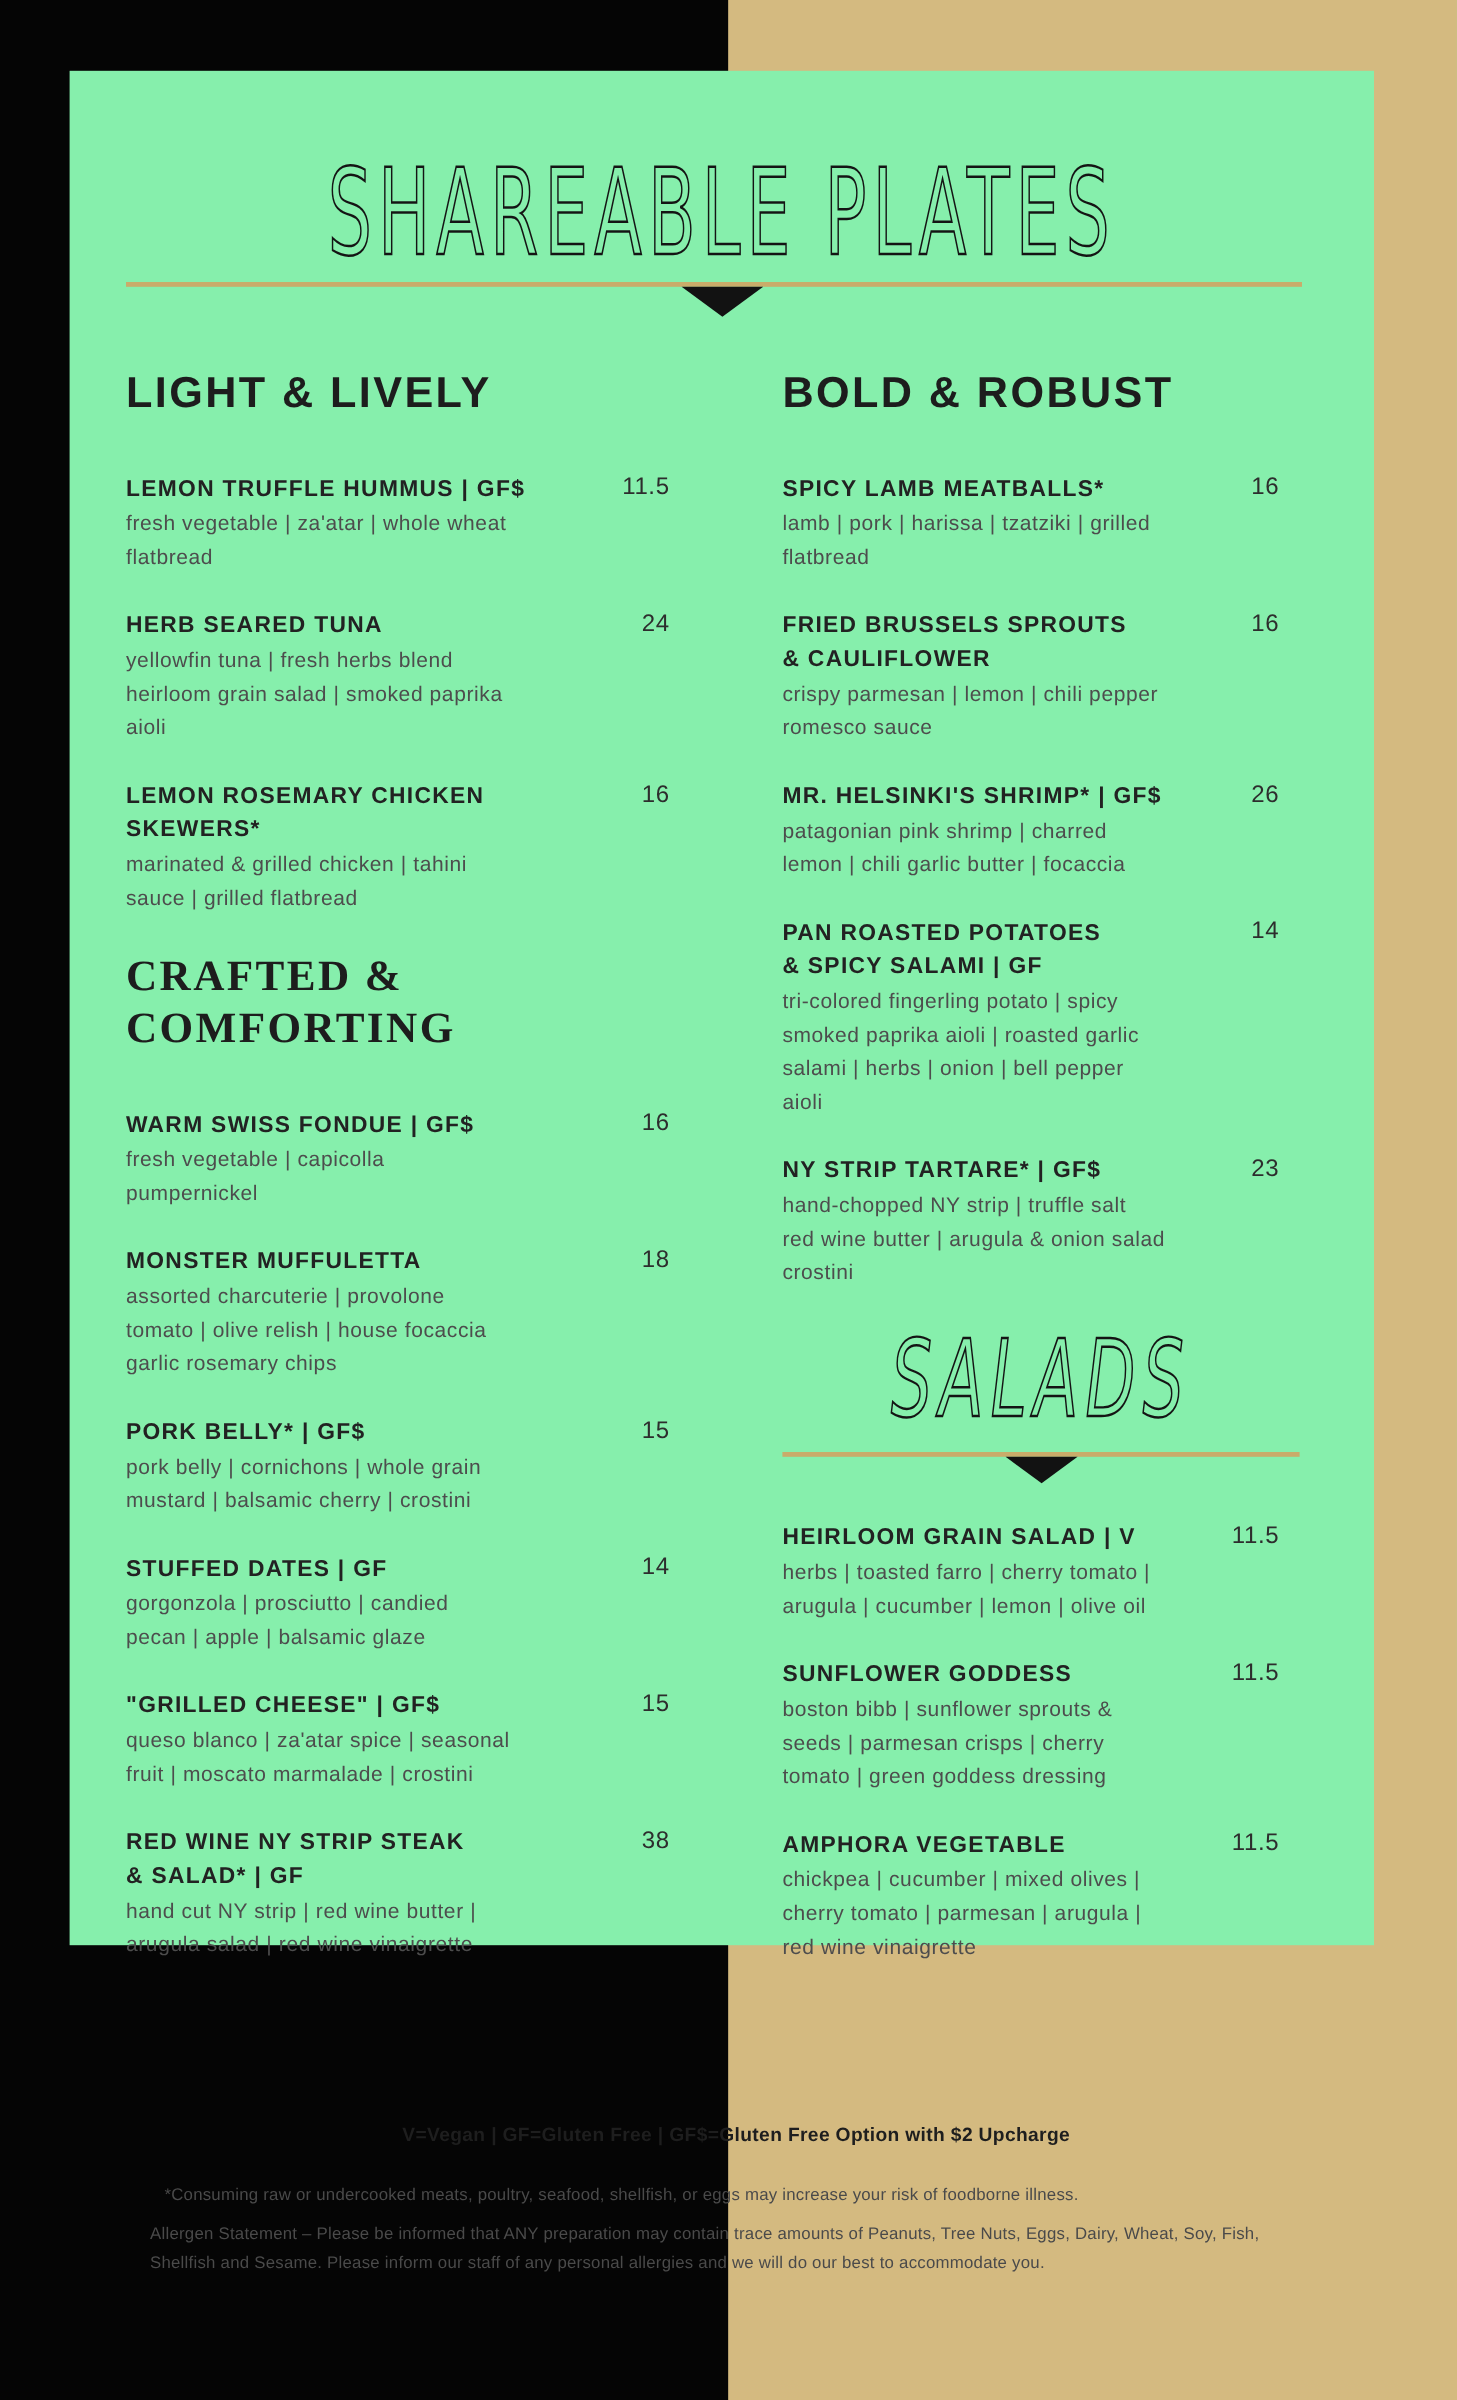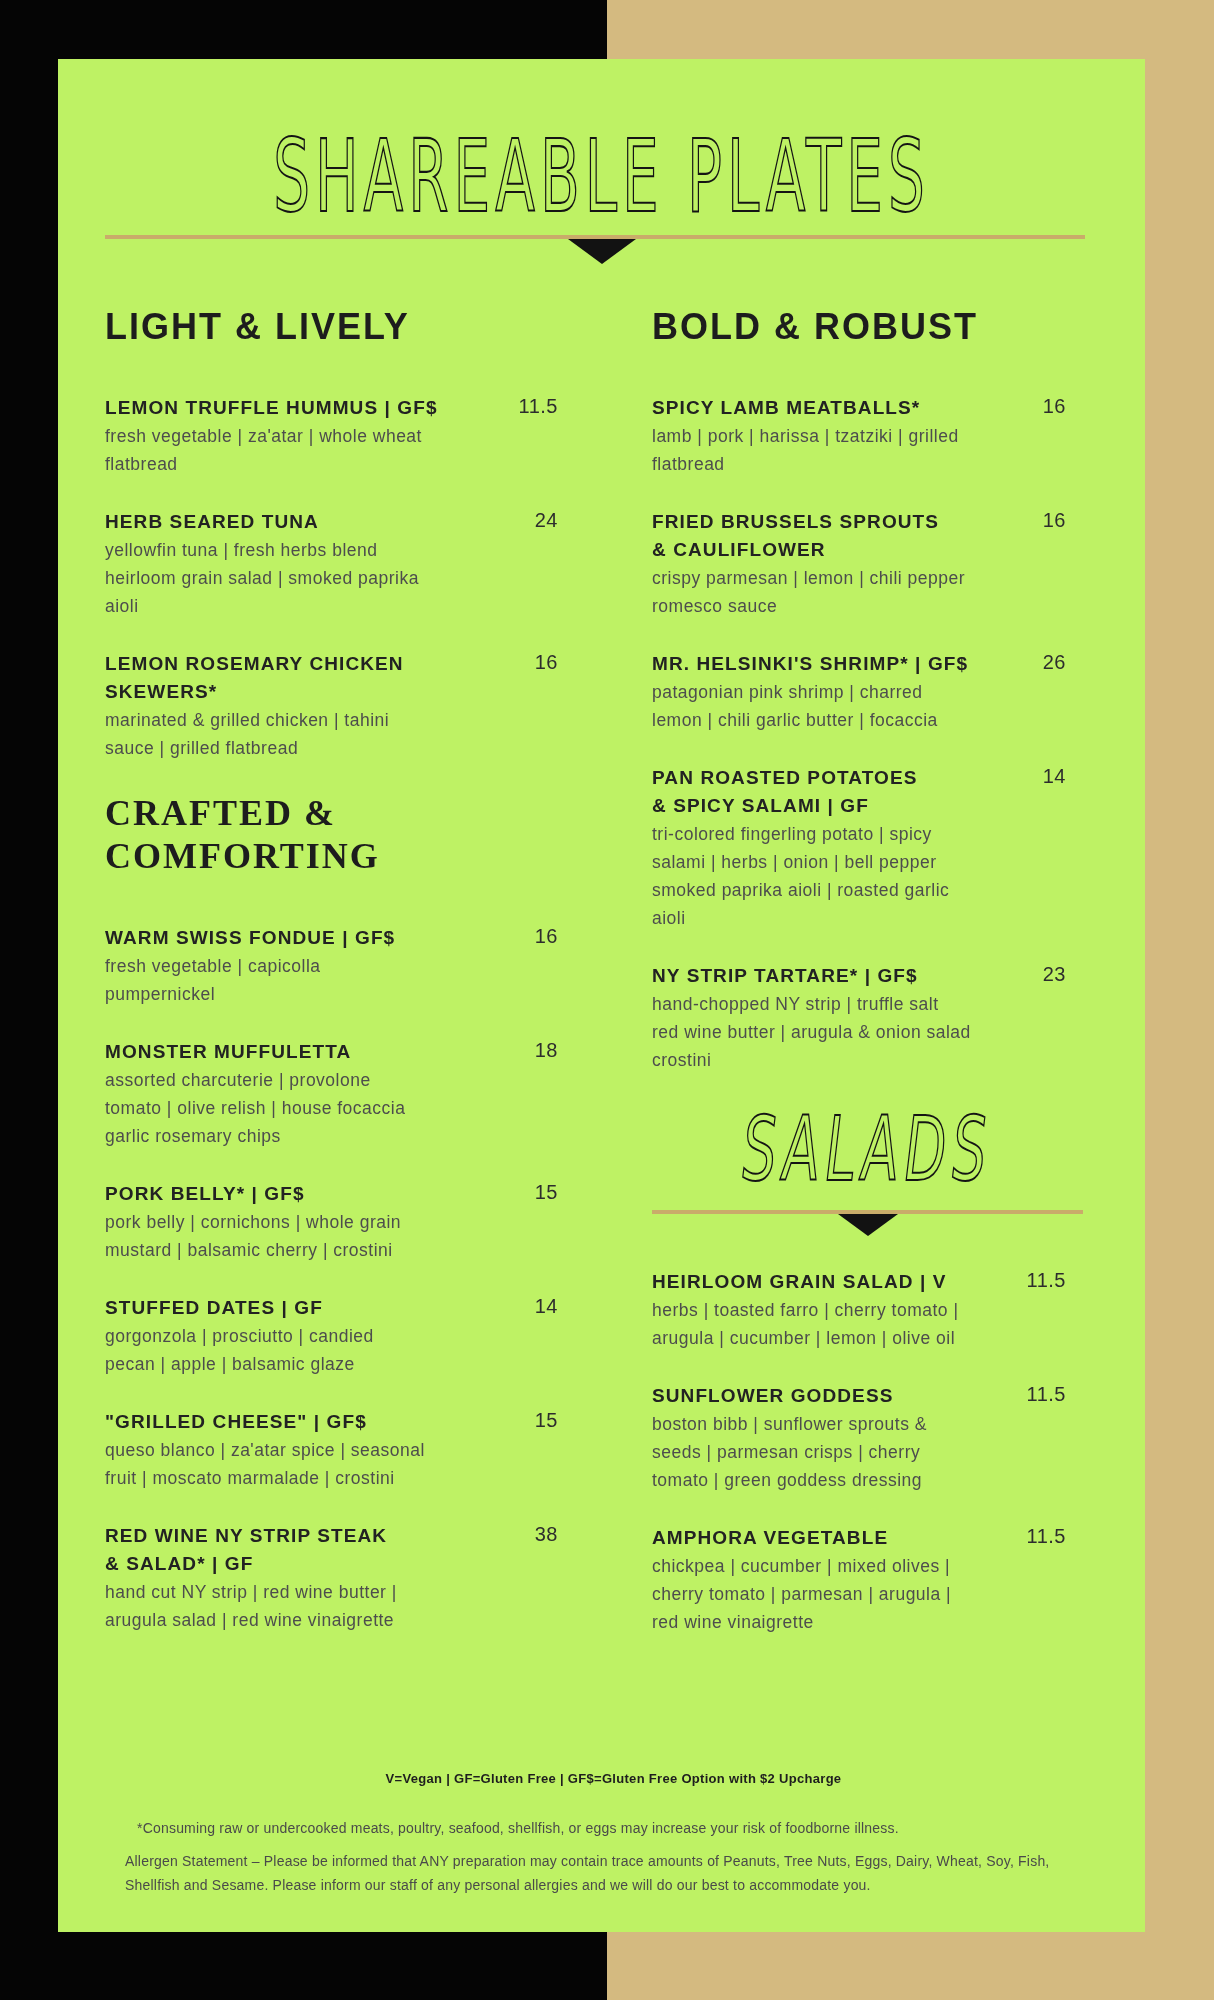--- a/index.html
+++ b/index.html
@@ -2,21 +2,21 @@
 <html><head>
 <meta charset="utf-8">
 <style>
   html,body{margin:0;padding:0;}
   body{
     width:1214px;height:2000px;position:relative;overflow:hidden;
     font-family:"Liberation Sans",sans-serif;background:#d4ba80;
   }
   .bg-black{position:absolute;left:0;top:0;width:607px;height:2000px;background:#050505;}
   .bg-gold{position:absolute;left:607px;top:0;width:607px;height:2000px;background:#d4ba80;}
-  .card{position:absolute;left:58px;top:59px;width:1087px;height:1873px;background:#bef264;}
+  .card{position:absolute;left:58px;top:59px;width:1087px;height:1562px;background:#86efac;}
 
   
   .deco-title{
     text-align:center;font-family:"DejaVu Sans",sans-serif;font-weight:400;
     color:#141414;white-space:nowrap;
   }
   @supports (-webkit-text-stroke: 1px #000){
     .deco-title{color:transparent;-webkit-text-stroke:1.2px #141414;}
   }
   .main-title{
@@ -65,21 +65,21 @@
   .sub-rule{position:relative;margin-top:14px;width:100%;height:4px;background:#c9ac6a;}
   .sub-triangle{
     position:absolute;left:50%;margin-left:-30px;top:4px;width:0;height:0;
     border-left:30px solid transparent;border-right:30px solid transparent;
     border-top:22px solid #121212;
   }
 
   
   .legend{
     position:absolute;left:0;top:1712px;width:100%;text-align:center;
-    font-size:13px;font-weight:bold;color:#1e1e1e;letter-spacing:0.3px;padding-left:12px;
+    font-size:16px;font-weight:bold;color:#1e1e1e;letter-spacing:0.3px;padding-left:12px;
   }
   .footnote{
     position:absolute;left:79px;top:1757px;width:970px;
     font-size:14px;color:#4a4a4a;letter-spacing:0.2px;line-height:24px;
   }
   .allergen{
     position:absolute;left:67px;top:1790px;width:958px;
     font-size:14px;color:#4a4a4a;letter-spacing:0.2px;line-height:24px;
   }
 </style>
@@ -237,22 +237,22 @@
           </div>
           <div class="item-price">26</div>
         </div>
         <div class="menu-item">
           <div class="item-title">
             <div class="item-title-line">PAN ROASTED POTATOES</div>
             <div class="item-title-line">&amp; SPICY SALAMI | GF</div>
           </div>
           <div class="item-desc">
             <div class="item-desc-line">tri-colored fingerling potato | spicy</div>
+            <div class="item-desc-line">smoked paprika aioli | roasted garlic</div>
             <div class="item-desc-line">salami | herbs | onion | bell pepper</div>
-            <div class="item-desc-line">smoked paprika aioli | roasted garlic</div>
             <div class="item-desc-line">aioli</div>
           </div>
           <div class="item-price">14</div>
         </div>
         <div class="menu-item">
           <div class="item-title">
             <div class="item-title-line">NY STRIP TARTARE* | GF$</div>
           </div>
           <div class="item-desc">
             <div class="item-desc-line">hand-chopped NY strip | truffle salt</div>

